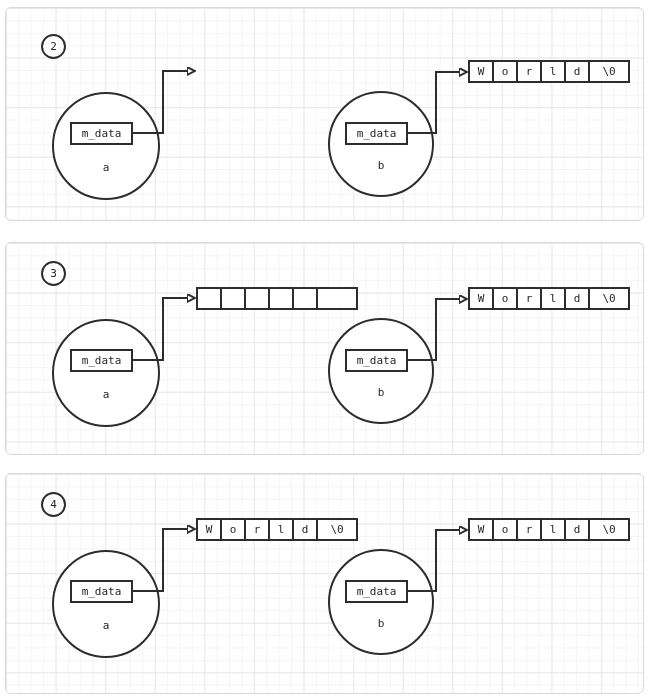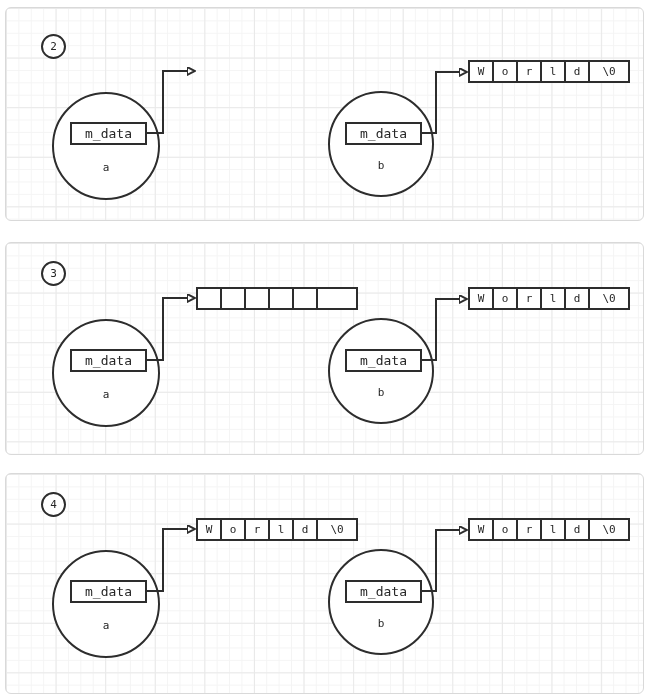--- a/index.html
+++ b/index.html
@@ -45,23 +45,23 @@
   }
   .obj {
     position: absolute; box-sizing: border-box;
     border: 2px solid #2d2d2d; border-radius: 50%;
     background: #fff; z-index: 1;
   }
   .obj.l { left: 46px;  top: 76px; width: 108px; height: 108px; }
   .obj.r { left: 322px; top: 75px; width: 106px; height: 106px; }
 
   .mbox {
-    position: absolute; width: 77px; height: 23px; box-sizing: border-box;
+    position: absolute; width: 63px; height: 23px; box-sizing: border-box;
     border: 2px solid #2d2d2d; background: #fff; z-index: 3;
-    font-size: 13px; line-height: 19px; text-align: center;
+    font-size: 11px; line-height: 19px; text-align: center;
   }
   .mbox.l { left: 64px;  top: 106px; }
   .mbox.r { left: 339px; top: 106px; }
 
   .olabel {
     position: absolute; width: 60px; z-index: 3;
     font-size: 11px; text-align: center;
   }
   .olabel.l { left: 70px;  top: 145px; }
   .olabel.r { left: 345px; top: 143px; }

